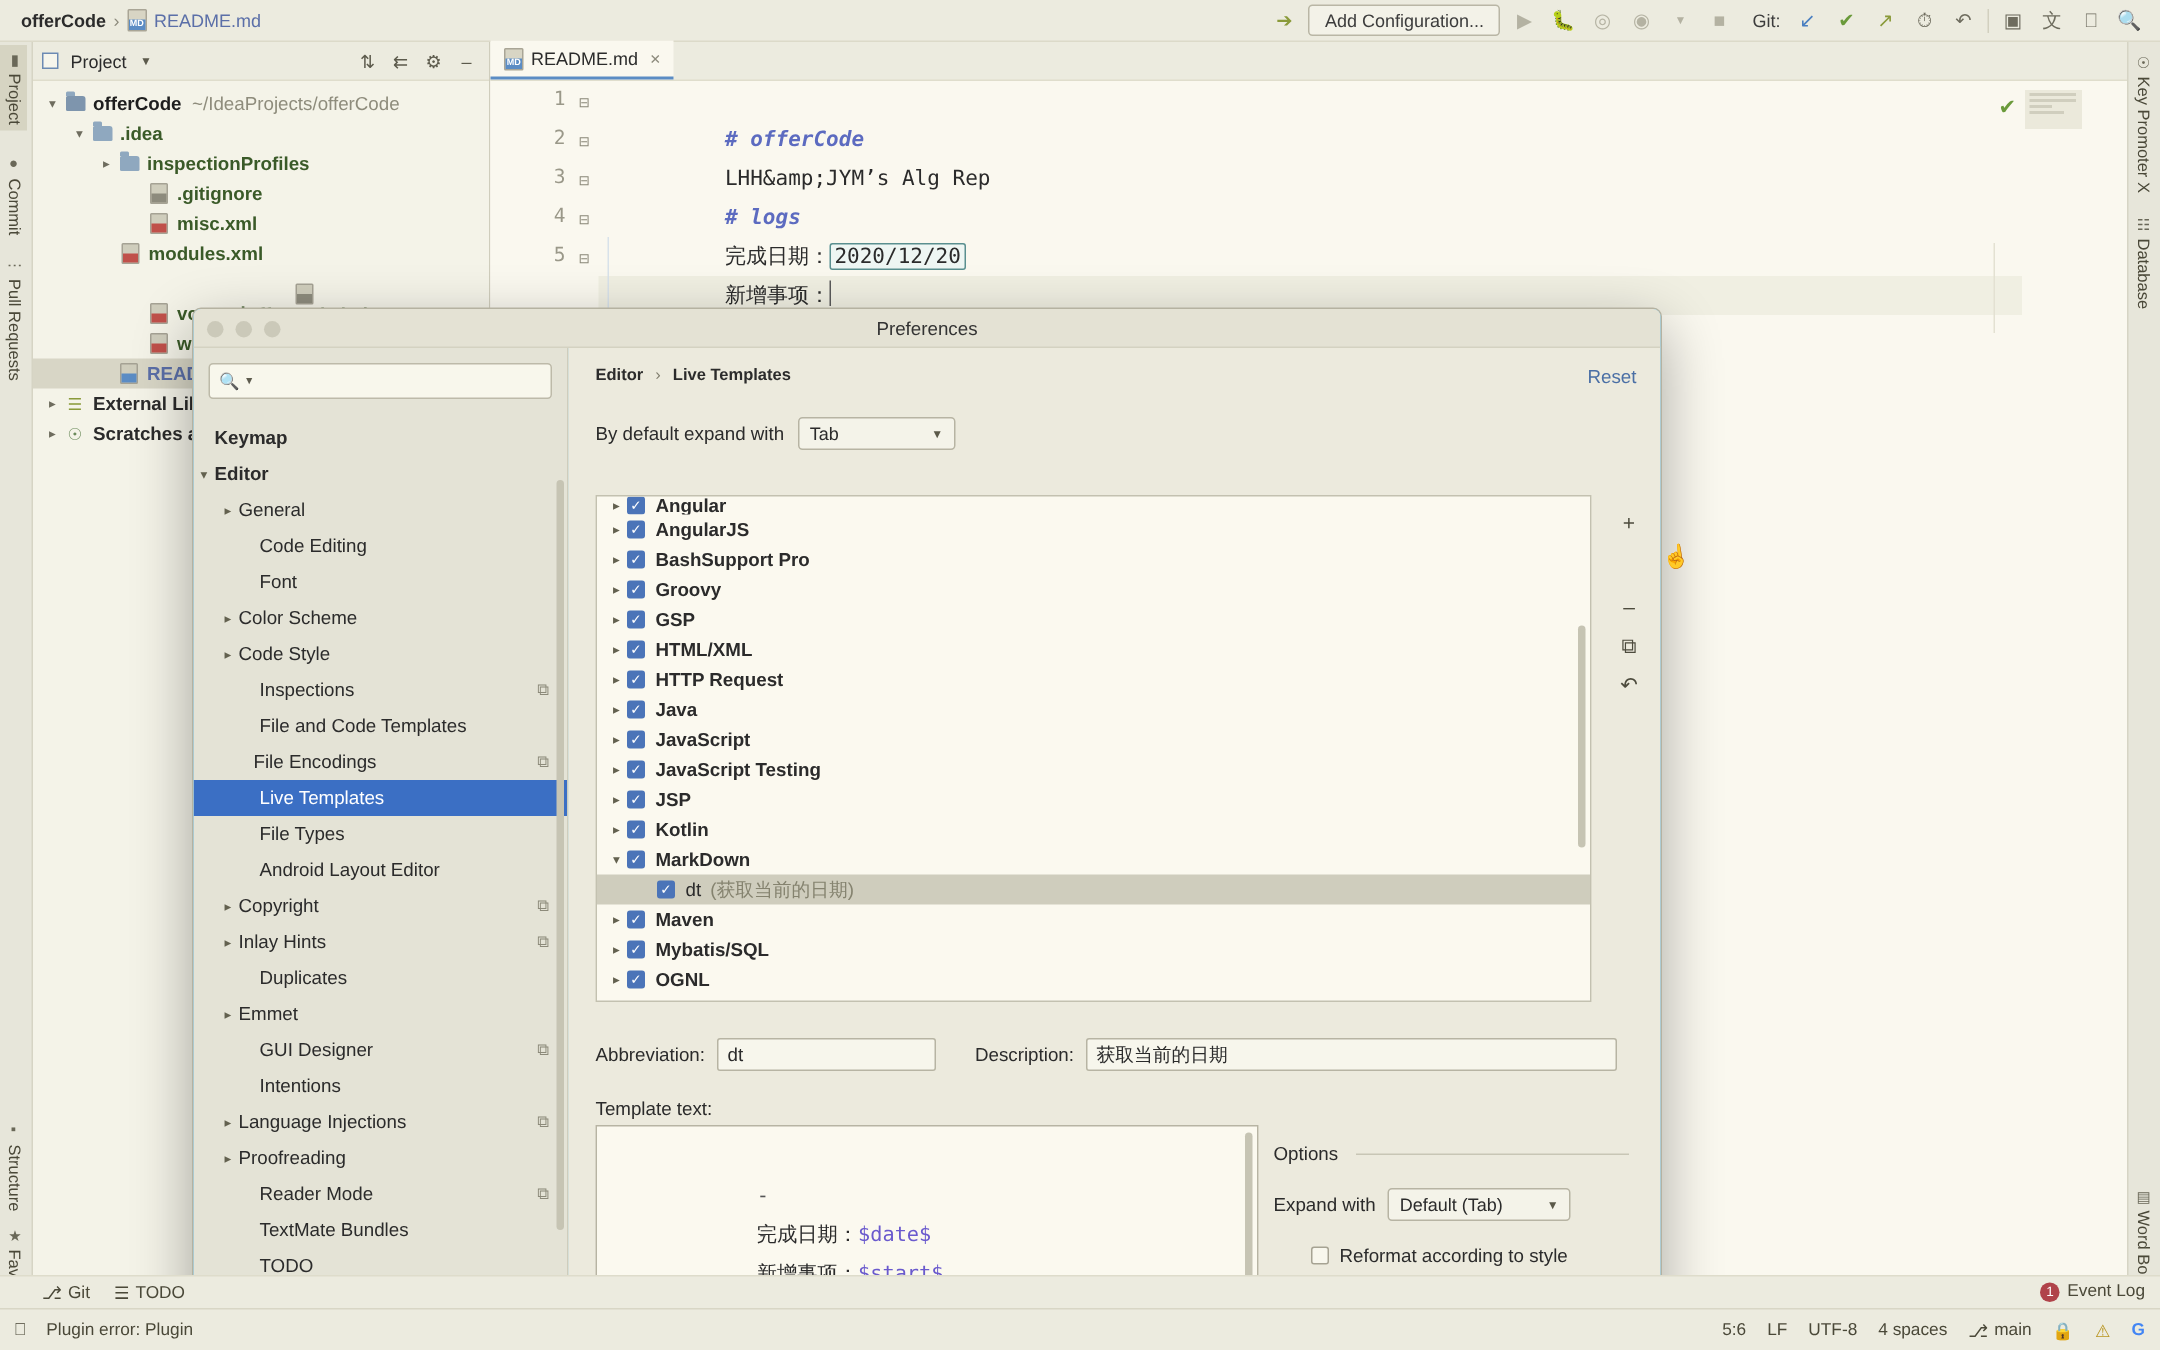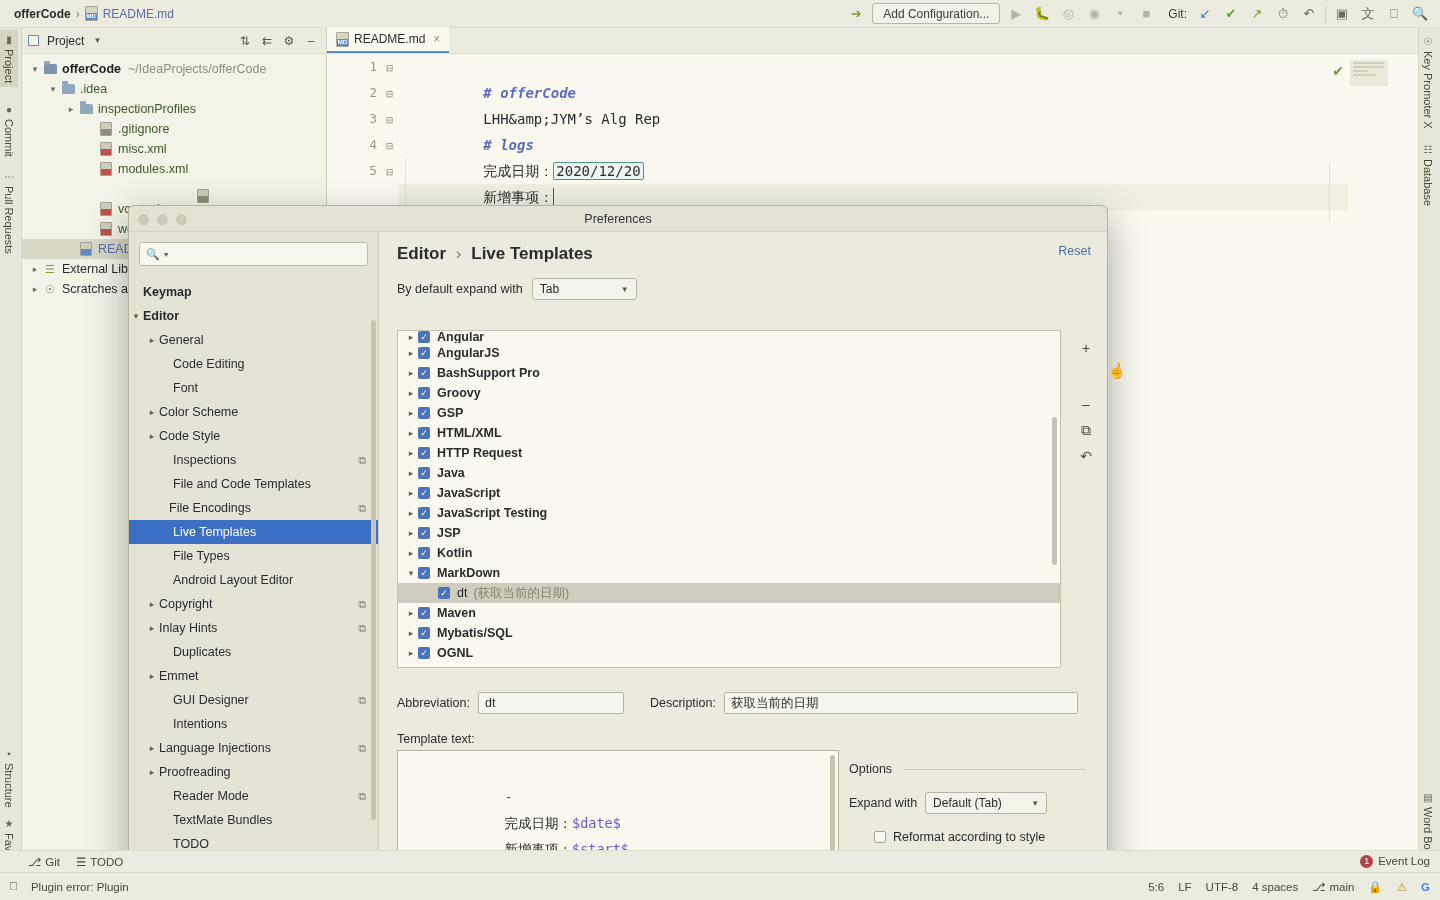--- a/index.html
+++ b/index.html
@@ -96,21 +96,21 @@
   .fileicon {
     width: 12px; height: 14px; background: #cfcdbc; border: 1px solid #a5a294;
     border-radius: 1px; position: relative;
   }
   .fileicon::after {
     content: ""; position: absolute; left: 0; bottom: 0; width: 100%; height: 6px;
     background: #c0504a;
   }
   .fileicon.gray::after { background: #8d8b7d; }
   .fileicon.md::after { background: #5b8cc4; }
-  .tlabel { color: #3a5a28; }
+  .tlabel { color: #3a5a28; font-weight: bold; }
   .tlabel.b { font-weight: bold; color: #1e1e1e; }
   .tlabel.blue { color: #5b6fa8; }
   .tpath { color: #8e8c7c; margin-left: 7px; }
 
   
   .editorwrap {
     position: absolute; left: 327px; top: 28px; right: 22px; height: 844px;
     background: #faf8ef;
   }
   .tabbar {
@@ -220,21 +220,21 @@
     margin-left: auto; background: #d2d0c0; color: #4a4838; border-radius: 8px;
     font-size: 10px; padding: 0 6px; line-height: 14px; margin-right: 6px;
   }
   .bold { font-weight: bold; }
   .lscroll {
     position: absolute; right: 2px; top: 88px; width: 5px; height: 500px;
     background: #c6c4b3; border-radius: 3px;
   }
 
   .dlg-right { flex: 1; position: relative; background: #eceadd; }
-  .bc { position: absolute; left: 18px; top: 12px; font-size: 17px; font-weight: bold; color: #2b2b2b; }
+  .bc { position: absolute; left: 18px; top: 12px; font-size: 11px; font-weight: bold; color: #2b2b2b; }
   .bc .sepb { font-weight: normal; color: #807e6e; margin: 0 5px; }
   .reset { position: absolute; right: 16px; top: 12px; font-size: 12.5px; color: #4a6fa5; }
   .expandrow { position: absolute; left: 18px; top: 46px; display: flex; align-items: center; gap: 9px; }
   .expandrow .lbl { font-size: 12.5px; }
   .combo {
     width: 105px; height: 22px; background: #f4f3e9; border: 1px solid #b7b4a3;
     border-radius: 3px; display: flex; align-items: center; padding: 0 7px;
     font-size: 12px; color: #2b2b2b; position: relative;
   }
   .combo .cb-arrow { position: absolute; right: 7px; font-size: 8px; color: #5b5949; }
@@ -420,21 +420,21 @@
       </div>
 
       <div class="trow" style="padding-left:62px;">
         <span class="arrow none">▸</span>
         <span class="ficon">
             <span class="fileicon"></span>
           </span>
         <span class="tlabel">misc.xml</span>
       </div>
 
-      <div class="trow" style="padding-left:62px;">
+      <div class="trow" style="padding-left:32px;margin-left:11px;">
         <span class="arrow none">▸</span>
         <span class="ficon">
             <span class="fileicon"></span>
           </span>
         <span class="tlabel">modules.xml</span>
       </div>
 
       <div class="trow" style="padding-left:62px;flex-direction:column;">
         <span class="arrow none">▸</span>
         <span class="ficon">

